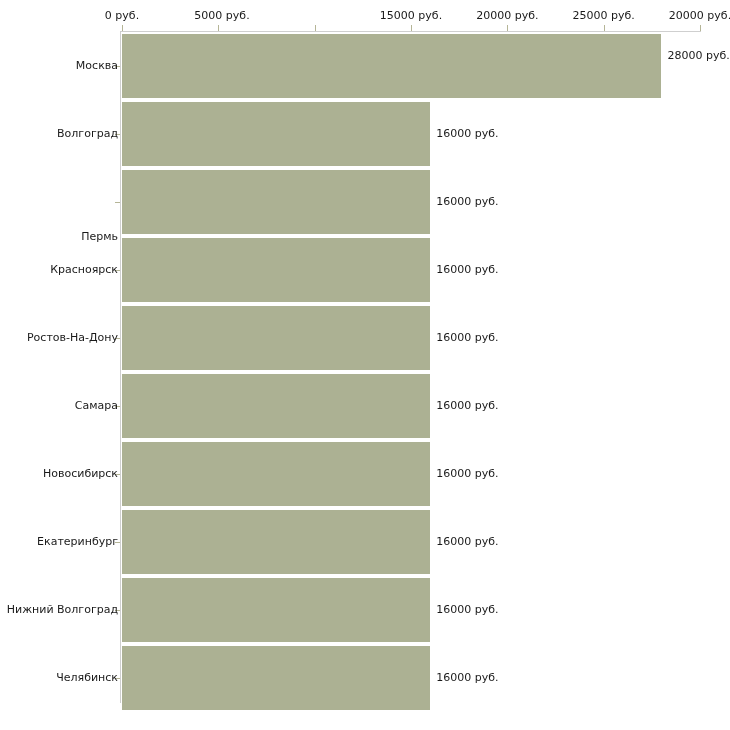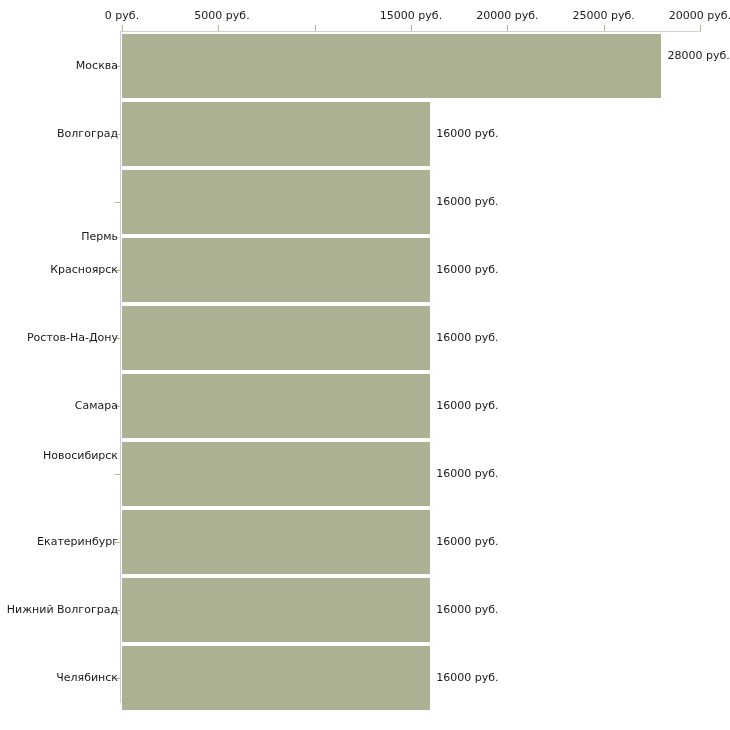--- a/index.html
+++ b/index.html
@@ -137,21 +137,21 @@
       <div class="y-tick" style="top: 610px;"></div>
       <div class="y-tick" style="top: 678px;"></div>
     </div>
   <div id="y-tick-labels">
       <div class="y-tick-label" style="top: 66px; margin-left: 40px;">Москва</div>
       <div class="y-tick-label" style="top: 134px;">Волгоград</div>
       <div class="y-tick-label" style="top: 202px; margin-top: 35px;">Пермь</div>
       <div class="y-tick-label" style="top: 270px;">Красноярск</div>
       <div class="y-tick-label" style="top: 338px;">Ростов-На-Дону</div>
       <div class="y-tick-label" style="top: 406px; margin-left: 8px;">Самара</div>
-      <div class="y-tick-label" style="top: 456px; margin-left: 11px;">Новосибирск</div>
+      <div class="y-tick-label" style="top: 474px; margin-left: 11px;">Новосибирск</div>
       <div class="y-tick-label" style="top: 542px;">Екатеринбург</div>
       <div class="y-tick-label" style="top: 610px;">Нижний Волгоград</div>
       <div class="y-tick-label" style="top: 678px;">Челябинск</div>
     </div>
 
   <div id="bars">
       <div class="bar" style="top: 34px; width: 539.467px; height: 64px; background: rgb(172, 177, 147);"></div>
       <div class="bar" style="top: 102px; width: 308.267px; height: 64px; background: rgb(172, 177, 147);"></div>
       <div class="bar" style="top: 170px; width: 308.267px; height: 64px; background: rgb(172, 177, 147);"></div>
       <div class="bar" style="top: 238px; width: 308.267px; height: 64px; background: rgb(172, 177, 147);"></div>

